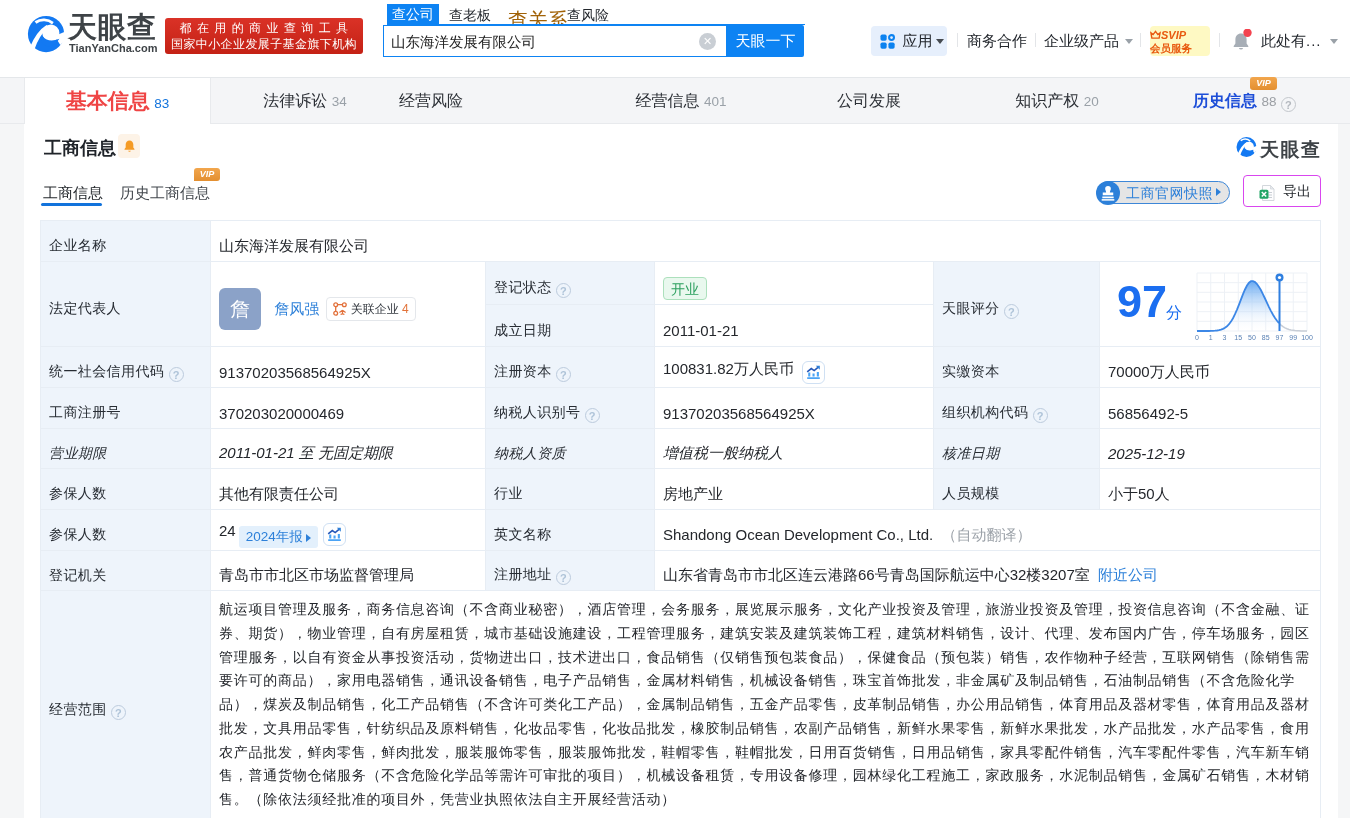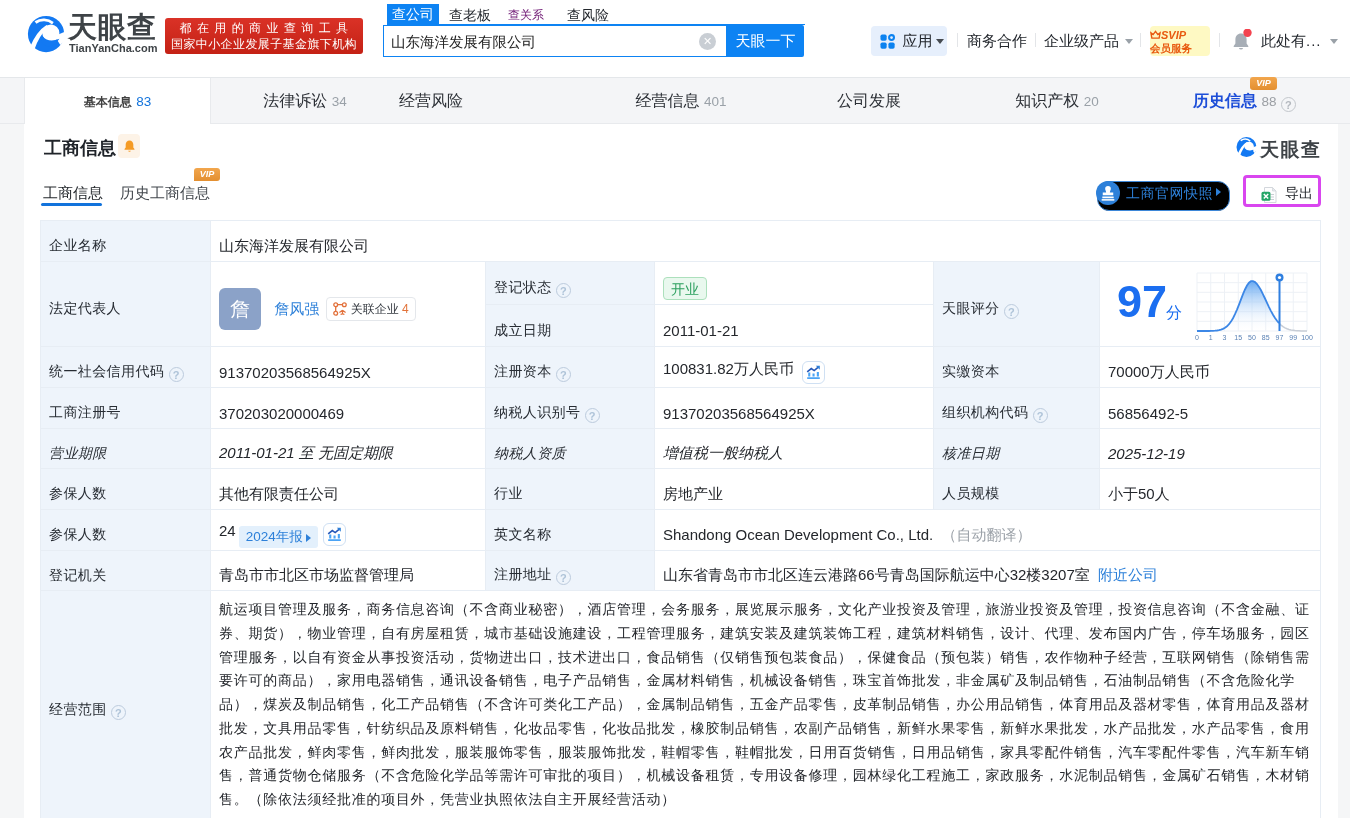--- a/index.html
+++ b/index.html
@@ -33,21 +33,21 @@
 <div class="abs" style="left:68px;top:13px;font-size:29px;font-weight:bold;color:#3e4347;letter-spacing:0.5px;line-height:29px;">天眼查</div>
 <div class="abs" style="left:69px;top:41.5px;font-size:11px;font-weight:bold;color:#3e4347;letter-spacing:0;">TianYanCha.com</div>
 
 <div class="abs" style="left:165px;top:18px;width:198px;height:36px;border-radius:3px;background:linear-gradient(180deg,#da3227,#c42115);color:#fff;text-align:center;">
  <div style="font-size:12px;line-height:17px;letter-spacing:5.4px;margin-left:5px;margin-top:2px;">都在用的商业查询工具</div>
  <div style="font-size:12px;line-height:14px;letter-spacing:0.4px;">国家中小企业发展子基金旗下机构</div>
 </div>
 
 <div class="abs" style="left:387px;top:4px;width:52px;height:20px;background:#0d83f3;color:#fff;font-size:14px;text-align:center;line-height:20px;">查公司</div>
 <div class="abs" style="left:449px;top:7px;font-size:14px;color:#23272d;">查老板</div>
-<div class="abs" style="left:508px;top:7px;font-size:12px;color:#701a75;">查关系</div>
+<div class="abs" style="left:508px;top:7px;font-size:20px;color:#a16207;">查关系</div>
 <div class="abs" style="left:567px;top:7px;font-size:14px;color:#23272d;">查风险</div>
 <div class="abs" style="left:387px;top:24px;width:418px;height:1px;background:#0d83f3;"></div>
 
 <div class="abs" style="left:383px;top:25px;width:344px;height:32px;border:1.5px solid #0d83f3;box-sizing:border-box;background:#fff;">
  <div style="position:absolute;left:7px;top:6.5px;font-size:14.5px;color:#222;">山东海洋发展有限公司</div>
  <div style="position:absolute;right:10px;top:7px;width:17px;height:17px;border-radius:50%;background:#c9ced4;color:#fff;text-align:center;line-height:16px;font-size:11px;">✕</div>
 </div>
 <div class="abs" style="left:727px;top:25px;width:77px;height:32px;background:#0d83f3;border-radius:0 2px 2px 0;color:#fff;font-size:15px;text-align:center;line-height:32px;">天眼一下</div>
 
 <div class="abs" style="left:871px;top:26px;width:76px;height:30px;background:#e6effc;border-radius:4px;line-height:30px;">
@@ -73,21 +73,21 @@
 <div class="abs sep" style="left:1219px;"></div>
 <svg class="abs" style="left:1231px;top:29px;" width="22" height="23" viewBox="0 0 22 23">
  <path d="M10 4.5 c3.4 0 5.6 2.6 5.6 5.8 l0 4.2 1.7 2.4 0 1 -14.6 0 0 -1 1.7 -2.4 0 -4.2 c0 -3.2 2.2 -5.8 5.6 -5.8 Z" fill="#a7aeb6"></path>
  <path d="M7.9 18.9 a2.2 2.2 0 0 0 4.2 0 Z" fill="#a7aeb6"></path>
  <circle cx="16.5" cy="3.8" r="4.2" fill="#f3434f"></circle>
 </svg>
 <div class="abs hdr-txt" style="left:1261px;top:32px;">此处有<span style="letter-spacing:1px;">...</span><span class="caret" style="margin-left:8px;border-top-color:#9aa1a8;"></span></div>
 
 <div class="abs" style="left:0;top:77px;width:1350px;height:47px;background:#f4f5f7;border-top:1px solid #e4e7ea;border-bottom:1px solid #e8eaed;box-sizing:border-box;"></div>
 <div class="abs" style="left:24px;top:78px;width:187px;height:46px;background:#fff;border-left:1px solid #e8eaed;border-right:1px solid #e8eaed;box-sizing:border-box;text-align:center;line-height:45px;">
- <span style="color:#404040;font-size:12px;font-weight:bold;">基本信息</span> <span style="color:#1273dc;font-size:13.5px;">83</span>
+ <span style="color:#ef4444;font-size:21px;font-weight:bold;">基本信息</span> <span style="color:#1273dc;font-size:13.5px;">83</span>
 </div>
 <div class="abs tabitem" style="left:211px;top:78px;width:188px;height:46px;text-align:center;line-height:45px;"><span style="font-size:16px;color:#2b2f35;">法律诉讼</span> <span style="font-size:13.5px;color:#9aa1a8;">34</span></div>
 <div class="abs tabitem" style="left:399px;top:78px;width:188px;height:46px;line-height:45px;"><span style="font-size:16px;color:#2b2f35;">经营风险</span></div>
 <div class="abs tabitem" style="left:587px;top:78px;width:188px;height:46px;text-align:center;line-height:45px;"><span style="font-size:16px;color:#2b2f35;">经营信息</span> <span style="font-size:13.5px;color:#9aa1a8;">401</span></div>
 <div class="abs tabitem" style="left:775px;top:78px;width:188px;height:46px;text-align:center;line-height:45px;"><span style="font-size:16px;color:#2b2f35;">公司发展</span></div>
 <div class="abs tabitem" style="left:963px;top:78px;width:188px;height:46px;text-align:center;line-height:45px;"><span style="font-size:16px;color:#2b2f35;">知识产权</span> <span style="font-size:13.5px;color:#9aa1a8;">20</span></div>
 <div class="abs tabitem" style="left:1151px;top:78px;width:187px;height:46px;text-align:center;line-height:45px;"><span style="font-size:16px;color:#1d4ed8;font-weight:bold;">历史信息</span> <span style="font-size:13.5px;color:#9b9fa4;">88</span> <span class="qicon" style="border-color:#c3c7cc;color:#b3b8be;">?</span></div>
 <div class="abs" style="left:1250px;top:77px;width:27px;height:13px;background:linear-gradient(180deg,#f2a64d,#e38f30);border-radius:3px;color:#fff;font-size:9px;font-weight:bold;font-style:italic;text-align:center;line-height:13px;">VIP</div>
 
 <div class="abs" style="left:0;top:124px;width:24px;height:694px;background:#f5f6f7;"></div>
@@ -109,31 +109,31 @@
  <path d="M17.5 25.5 q6 7 17.5 2.5 q-5.5 9 -13.5 7.5 q-5 -1.5 -5.5 -6 Z" fill="#1379f2"></path>
  <path d="M4 37 Q11 20 21.5 13.5 L23.5 16 Q14 24 8.5 40 Z" fill="#fff"></path>
 </svg>
 <div class="abs" style="left:1260px;top:137px;font-size:19px;font-weight:bold;color:#3e4347;letter-spacing:1.5px;">天眼查</div>
 
 <div class="abs" style="left:43px;top:184px;font-size:15px;color:#24282d;">工商信息</div>
 <div class="abs" style="left:41px;top:203px;width:61px;height:3px;background:#1273dc;border-radius:2px;"></div>
 <div class="abs" style="left:120px;top:184px;font-size:15px;color:#43484e;">历史工商信息</div>
 <div class="abs" style="left:194px;top:168px;width:26px;height:13px;background:linear-gradient(180deg,#f2a64d,#e38f30);border-radius:3px 3px 3px 0;color:#fff;font-size:9px;font-weight:bold;font-style:italic;text-align:center;line-height:13px;">VIP</div>
 
-<div class="abs" style="left:1097px;top:181px;width:133px;height:30px;border:1px solid #3d87d8;border-radius:12px;box-sizing:border-box;background:#000000;">
+<div class="abs" style="left:1097px;top:181px;width:133px;height:23px;border:1px solid #3d87d8;border-radius:12px;box-sizing:border-box;background:#e5e5e5;">
  <svg style="position:absolute;left:-2px;top:-1.5px;" width="24" height="24" viewBox="0 0 22 22">
       <circle cx="11" cy="11" r="11" fill="#2d80d9"></circle>
       <path d="M11 4.5 a2.6 2.6 0 0 1 2.6 2.6 c0 1.3 -.9 2 -.9 3.4 l3.1 0 0 2.6 -9.6 0 0 -2.6 3.1 0 c0 -1.4 -.9 -2.1 -.9 -3.4 a2.6 2.6 0 0 1 2.6 -2.6 Z" fill="#fff"></path>
       <rect x="5.8" y="14.2" width="10.4" height="1.6" fill="#fff"></rect>
       <rect x="5.2" y="16.6" width="11.6" height="1.4" fill="#fff"></rect>
     </svg>
  <span style="position:absolute;left:28px;top:2.5px;font-size:14px;letter-spacing:0.5px;line-height:16px;color:#2d80d9;">工商官网快照</span>
  <span style="position:absolute;left:118px;top:5.5px;width:0;height:0;border-top:4.5px solid transparent;border-bottom:4.5px solid transparent;border-left:5.5px solid #2d80d9;"></span>
 </div>
-<div class="abs" style="left:1243px;top:175px;width:78px;height:32px;border:3px solid #d946ef;border-radius:4px;box-sizing:border-box;background:#fff;">
+<div class="abs" style="left:1243px;top:175px;width:78px;height:32px;border:1px solid #d946ef;border-radius:4px;box-sizing:border-box;background:#fff;">
  <svg style="position:absolute;left:15px;top:9px;" width="16" height="16" viewBox="0 0 16 16">
       <path d="M3.5 0.5 h8 l3.5 3.5 v11.5 h-11.5 Z" fill="#fdfdfe" stroke="#d3d7dc" stroke-width="1"></path>
       <path d="M11.5 0.5 l3.5 3.5 h-3.5 Z" fill="#e7eaee" stroke="#d3d7dc" stroke-width="0.8"></path>
       <path d="M9.5 7.5 h3.5 M9.5 10 h3.5 M9.5 12.5 h3.5" stroke="#c8cdd3" stroke-width="1"></path>
       <rect x="0.5" y="4.8" width="9" height="9" rx="1.6" fill="#23a566"></rect>
       <path d="M2.8 7 l4.4 4.6 M7.2 7 l-4.4 4.6" stroke="#fff" stroke-width="1.5"></path>
     </svg>
  <span style="position:absolute;left:39px;top:7px;font-size:14px;color:#24282d;">导出</span>
 </div>
 

